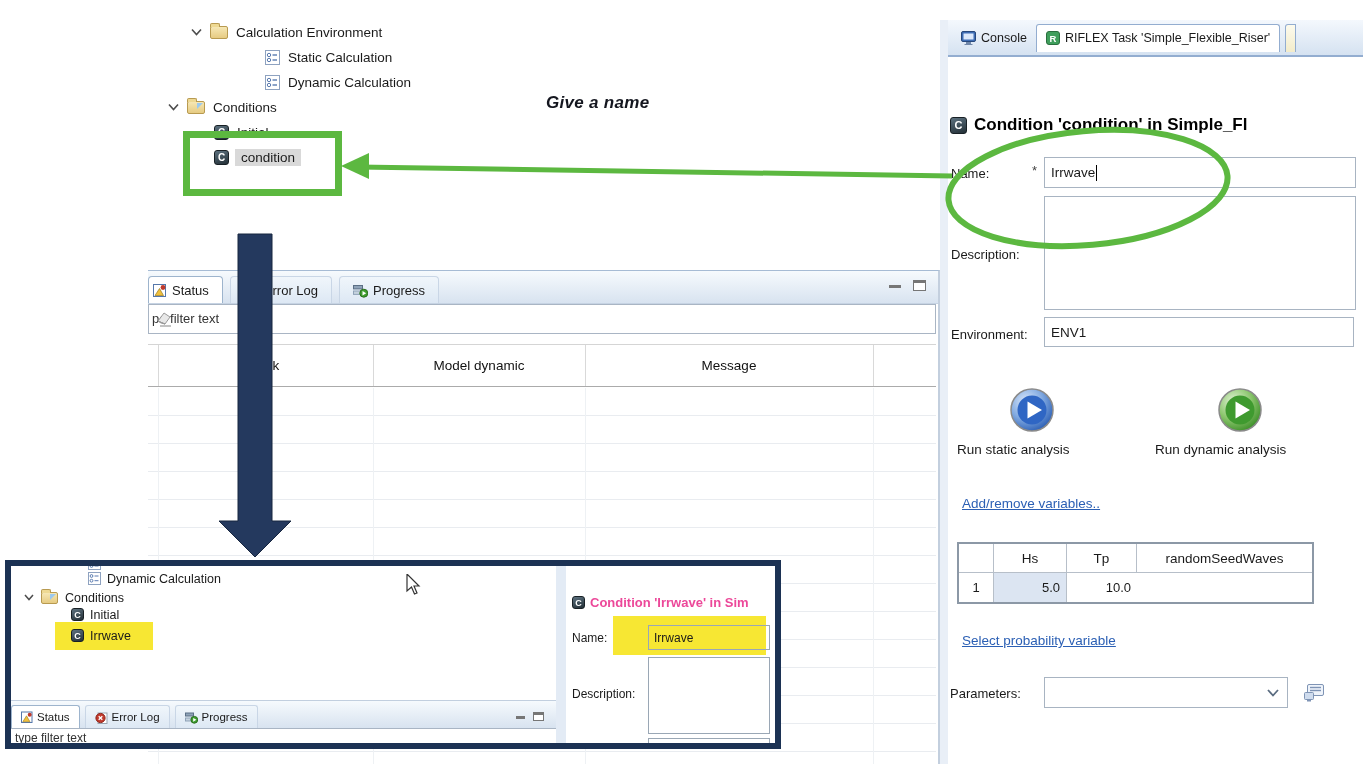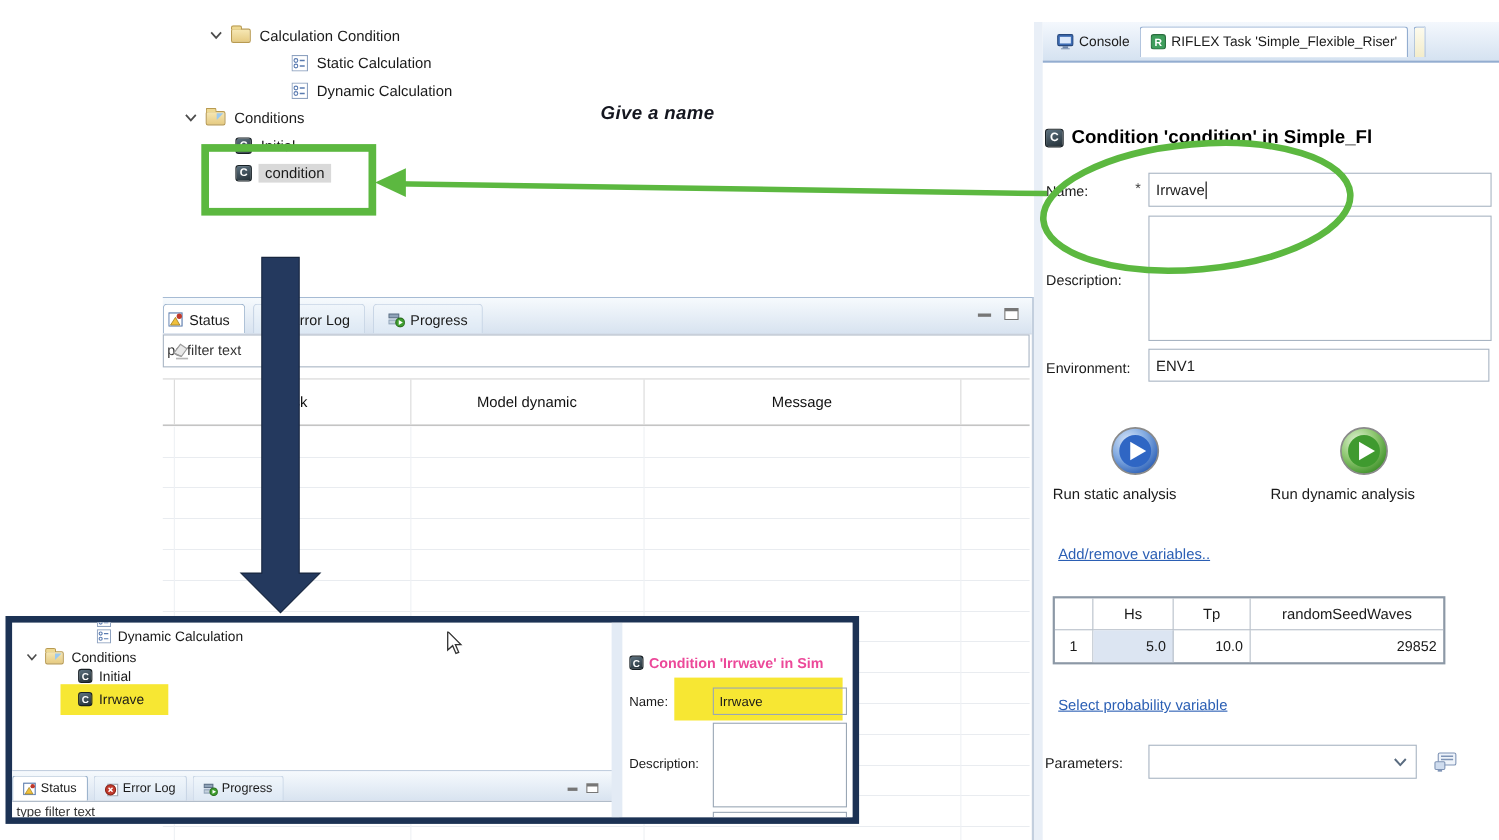--- a/index.html
+++ b/index.html
@@ -87,21 +87,21 @@
 
 <div class="screen">
 
   <div class="trow" style="left:191px;top:22px">
     <svg width="11" height="8">
         <path d="M1,1.5 L5.5,6.5 L10,1.5" fill="none" stroke="#4d4d4d" stroke-width="1.6"></path>
       </svg>
     <span class="gap8"></span>
       <span class="icon-folder"></span>
       <span class="gap8"></span>
-    <span>Calculation Condition</span>
+    <span>Calculation Environment</span>
   </div>
   <div class="trow" style="left:265px;top:47px">
     <svg width="15" height="15">
         <rect x="0.5" y="0.5" width="14" height="14" fill="#fff" stroke="#8ea2c0"></rect>
         <circle cx="4" cy="5" r="1.7" fill="none" stroke="#5a7bb0"></circle>
         <line x1="7.5" y1="5" x2="12" y2="5" stroke="#5a7bb0" stroke-width="1.4"></line>
         <circle cx="4" cy="10" r="1.7" fill="none" stroke="#5a7bb0"></circle>
         <line x1="7.5" y1="10" x2="12" y2="10" stroke="#5a7bb0" stroke-width="1.4"></line>
       </svg>
     <span class="gap8"></span>
@@ -291,21 +291,20 @@
       <div class="vrow">
         <div class="vcell vhead" style="width:35px"></div>
         <div class="vcell vhead" style="width:73px">Hs</div>
         <div class="vcell vhead" style="width:70px">Tp</div>
         <div class="vcell vhead" style="width:175px">randomSeedWaves</div>
       </div>
       <div class="vrow">
         <div class="vcell" style="width:35px;justify-content:center">1</div>
         <div class="vcell vnum" style="width:73px;background:#dce5f2">5.0</div>
         <div class="vcell vnum" style="width:70px">10.0</div>
-        <div class="vcell vnum" style="width:175px">29852</div>
       </div>
     </div>
 
     <div class="link" style="left:14px;top:613px">Select probability variable</div>
 
     <div class="rform-label" style="left:2px;top:666px">Parameters:</div>
     <div class="combo">
       <span class="chev">
         <svg width="12" height="8">
             <path d="M1,1 L6,6.5 L11,1" fill="none" stroke="#5a6c80" stroke-width="1.8"></path>

